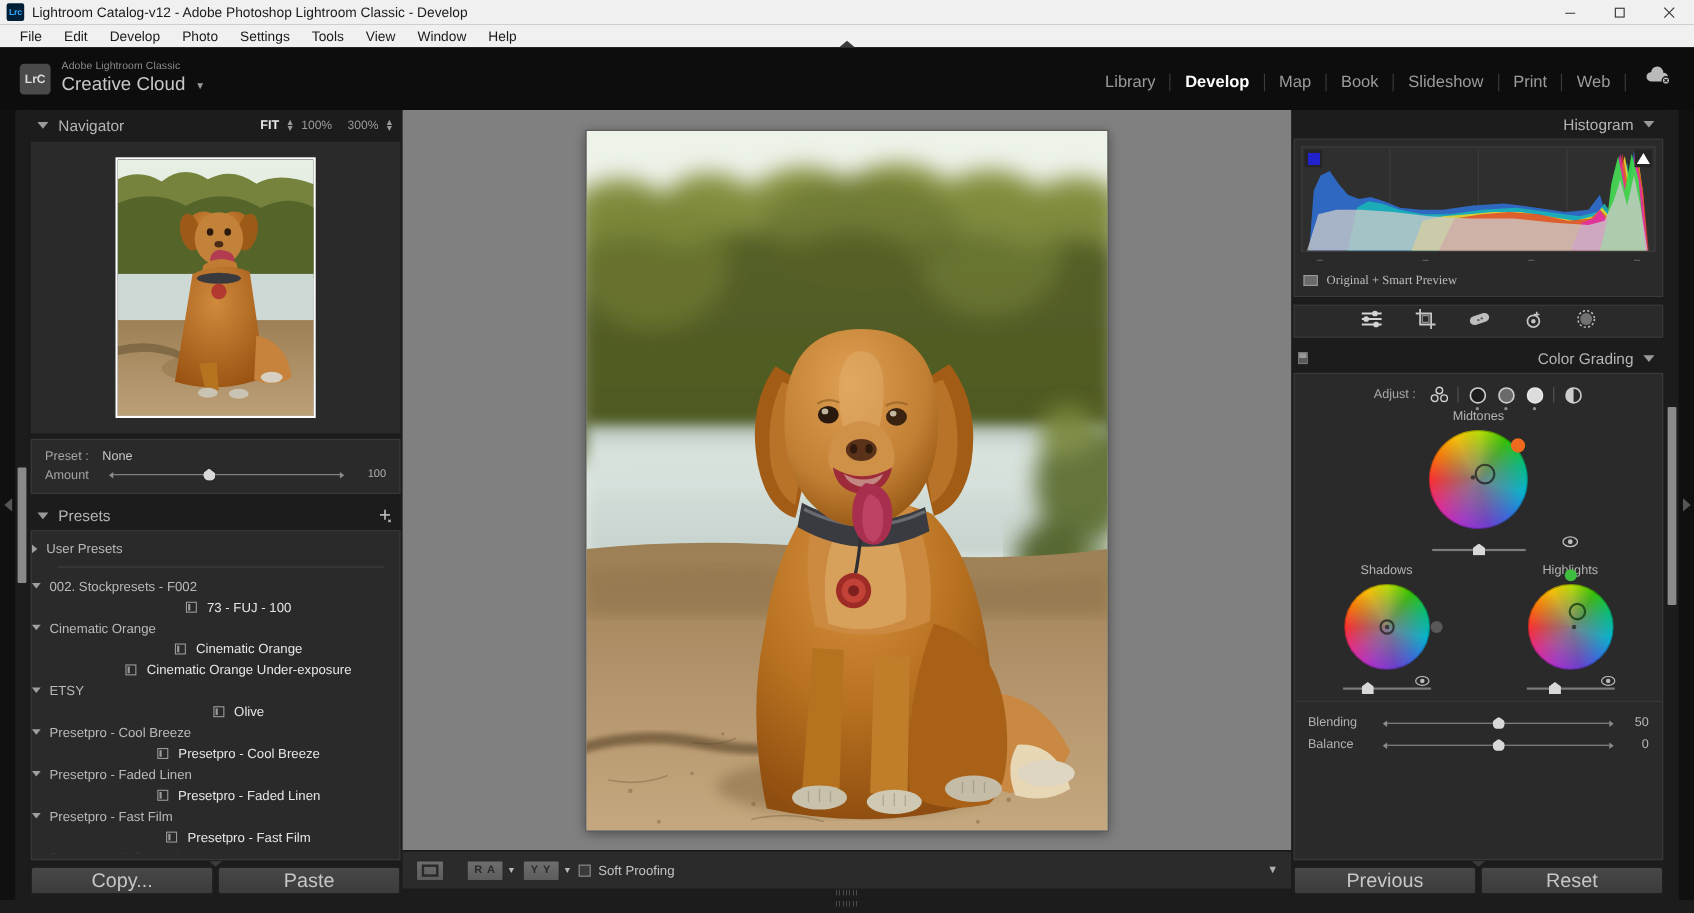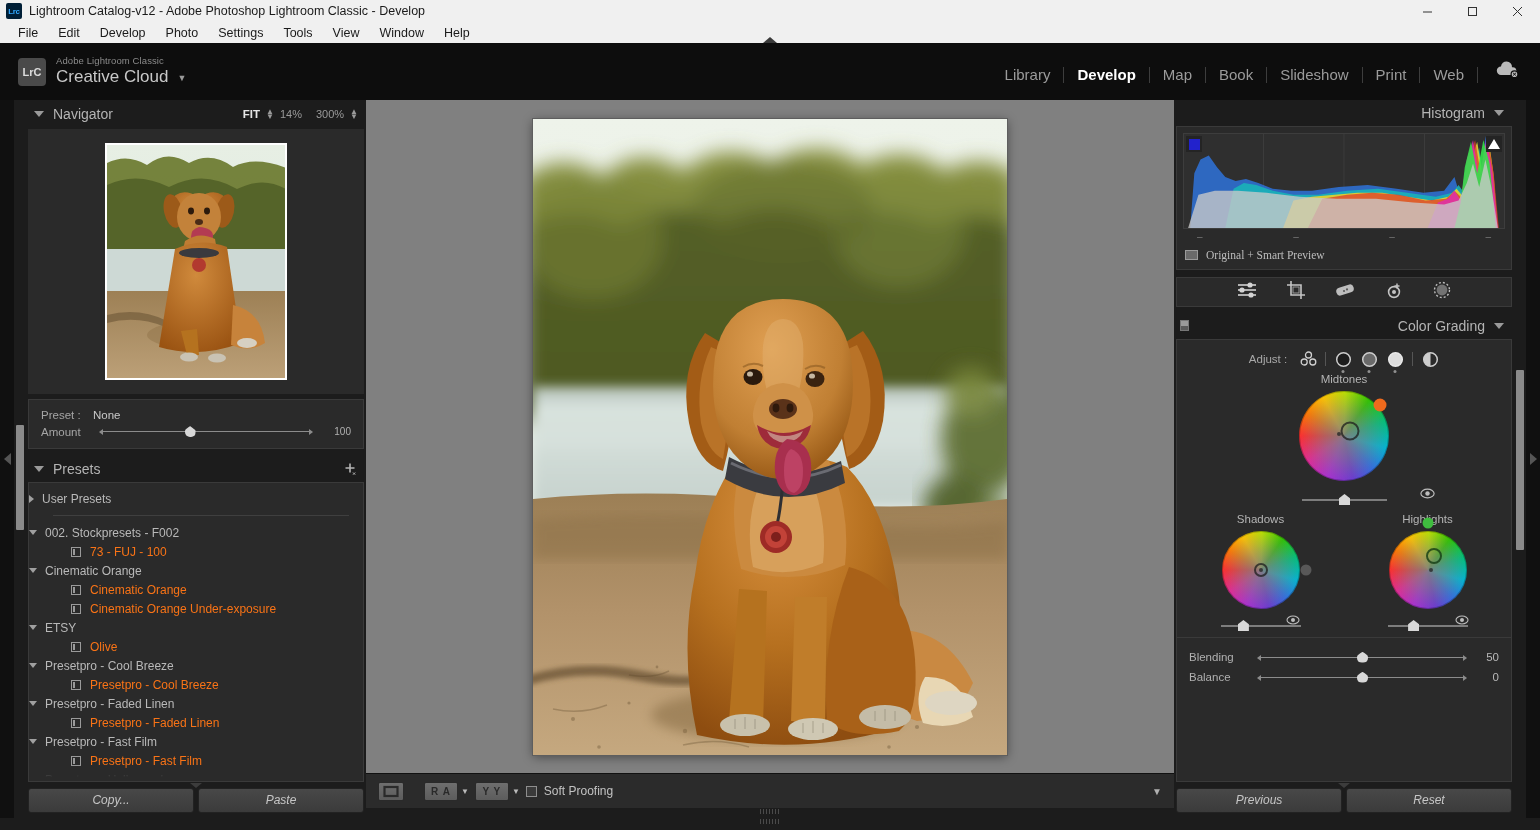--- a/index.html
+++ b/index.html
@@ -128,38 +128,38 @@
   .presets-head { margin-top: 6px; }
   .add-preset {
     margin-left: auto; color: #b0b0b0; font-size: 17px; line-height: 12px; font-weight: 300;
   }
   .presets-list {
     margin: 0 2px; background: #2a2a2a; border: 1px solid #3a3a3a; flex: 1;
     overflow: hidden; padding-top: 6px; position: relative;
   }
   .pl-row { display: flex; align-items: center; height: 19px; font-size: 12px; color: #b9b9b9; }
   .pl-row.group { }
-  .pl-row.item { padding-left: 42px; color: #f97316; }
+  .pl-row.item { padding-left: 42px; color: #e5e5e5; justify-content: center; }
   .pl-arrow-r { width:0;height:0;border-top:4px solid transparent;border-bottom:4px solid transparent;border-left:5px solid #a0a0a0; margin-right:8px; }
   .pl-arrow-d { width:0;height:0;border-left:4px solid transparent;border-right:4px solid transparent;border-top:5px solid #a0a0a0; margin-right:8px; }
   .pl-icon {
     width: 10px; height: 10px; border: 1px solid #9a9a9a; margin-right: 9px; position: relative; flex: none;
   }
   .pl-icon::before { content:''; position:absolute; left:1px; top:1px; width:2px; height:6px; background:#9a9a9a; }
   .pl-divider { height:1px; background:#3f3f3f; margin: 7px 14px 7px 24px; }
   .fade-bottom {
     position: absolute; bottom: 0; left: 0; right: 0; height: 16px;
     background: linear-gradient(to bottom, rgba(42,42,42,0), #2a2a2a 75%);
   }
 
   .lp-footer { height: 36px; display: flex; align-items: center; gap: 4px; padding: 0 2px; position: relative; }
   .btn {
     flex: 1; height: 25px; background: linear-gradient(#484848, #3b3b3b);
-    border: 1px solid #222; border-radius: 3px; color: #c6c6c6; font-size: 12px;
-    display: flex; align-items: center; justify-content: center; font-style: italic;
+    border: 1px solid #222; border-radius: 3px; color: #c6c6c6; font-size: 18px;
+    display: flex; align-items: center; justify-content: center;
   }
   .panel-grip {
     position: absolute; top: 1px; left: 50%; transform: translateX(-50%);
     width:0;height:0;border-left:6px solid transparent;border-right:6px solid transparent;border-top:5px solid #3c3c3c;
   }
 
   
   .center { flex: 1; background: #1c1c1c; display: flex; flex-direction: column; }
   .canvas {
     flex: 1; background: #808080; display: flex; align-items: center; justify-content: center;
@@ -357,21 +357,21 @@
 
       <div class="panel-head">
         <div class="tri-down"></div>
         <span>Navigator</span>
         <div class="navzoom">
           <b>FIT</b>
           <span class="updown">
               <span>▲</span>
               <span>▼</span>
             </span>
-          <span>14%</span>
+          <span>100%</span>
           <span style="margin-left:8px">300%</span>
           <span class="updown">
               <span>▲</span>
               <span>▼</span>
             </span>
         </div>
       </div>
 
       <div class="navigator-box">
         <div class="nav-thumb">

